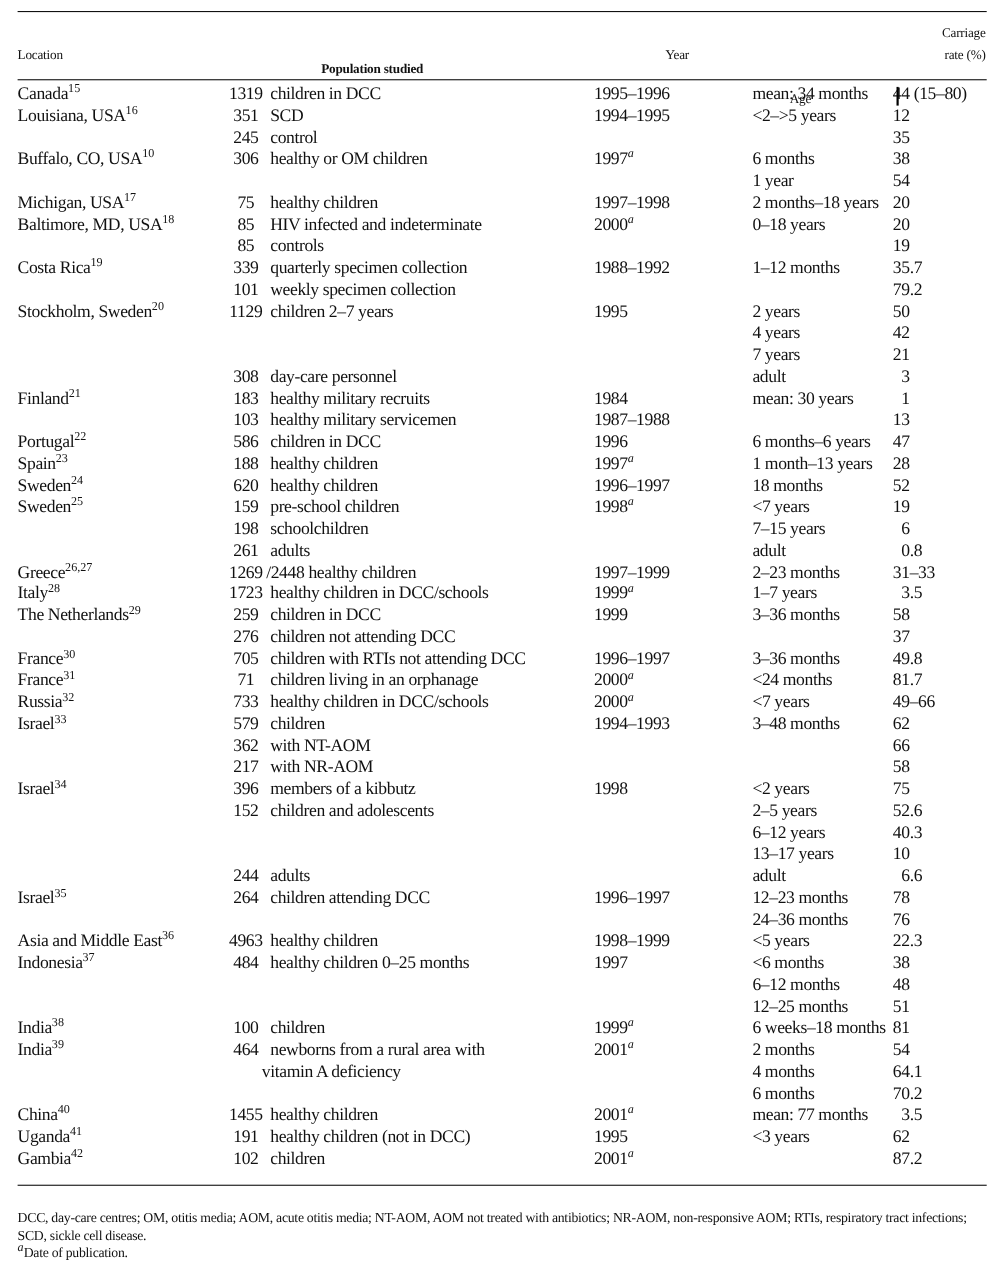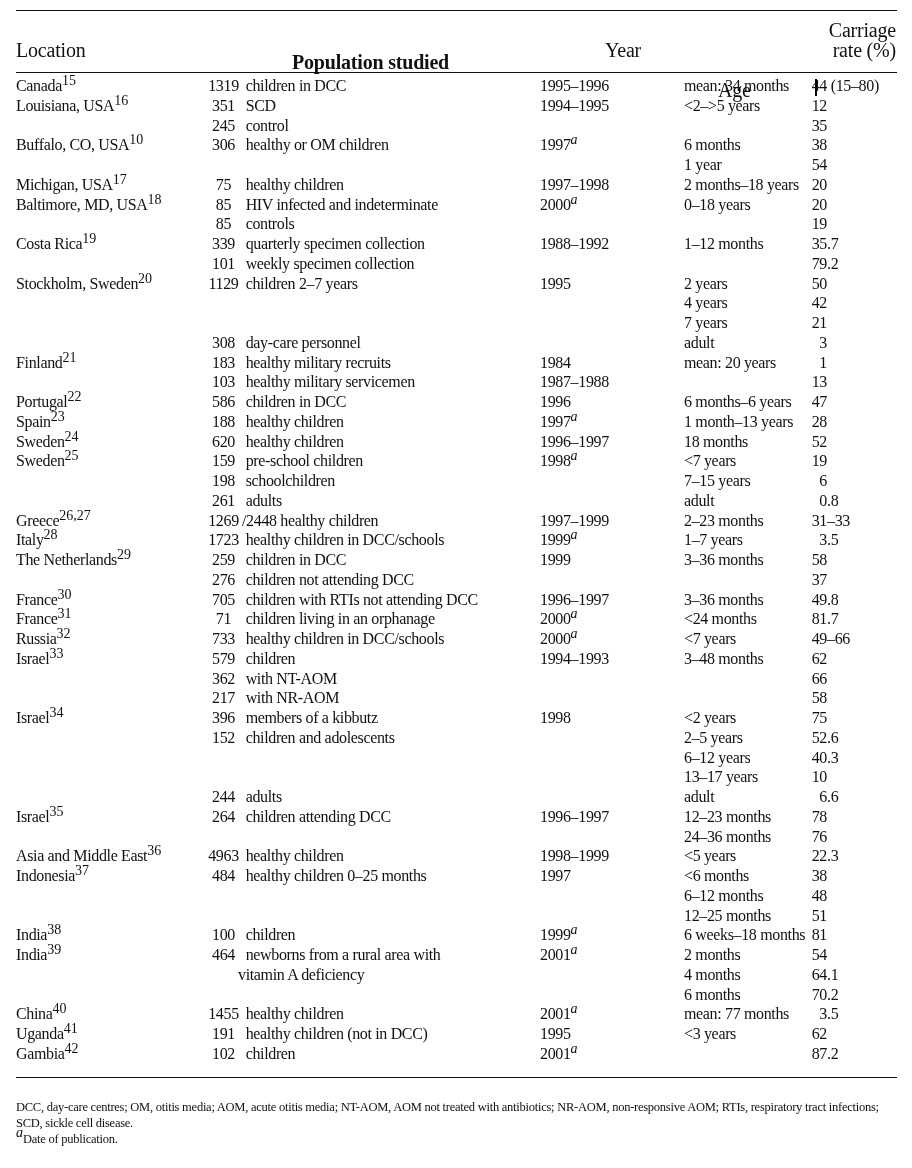--- a/index.html
+++ b/index.html
@@ -6,39 +6,39 @@
   body {
     width: 912px; height: 1168px; position: relative; overflow: hidden;
     font-family: "Liberation Serif", "DejaVu Serif", serif;
     color: #111111;
   }
   .rule { position: absolute; left: 16px; width: 881px; height: 1px; background: #111; }
   .rule.top { top: 10px; }
   .rule.mid { top: 72px; }
   .rule.bot { top: 1077px; }
 
-  .hdr { position: absolute; font-size: 20px; line-height: 20px; letter-spacing: -0.2px; }
+  .hdr { position: absolute; font-size: 12px; line-height: 20px; letter-spacing: -0.2px; }
   .hdr.loc { left: 16px; top: 40px; }
   .hdr.pop { left: 292px; top: 52px; font-weight: bold; }
   .hdr.yr  { left: 563px; top: 40px; margin-left: 42px; }
   .hdr.age { left: 718px; top: 40px; margin-top: 40px; }
   .hdr.cr  { left: 802px; top: 20px; width: 94px; text-align: right; }
 
   #rows { position: absolute; left: 0; top: 76px; width: 912px; }
   .row { position: relative; height: 19.76px; font-size: 16px; line-height: 20px; letter-spacing: -0.35px; white-space: nowrap; }
   .row > span { position: absolute; top: 0; }
   .c-loc { left: 16px; }
   .c-pop { left: 205px; }
   .c-pop .num { display: inline-block; width: 37px; text-align: center; }
   .c-pop .cont { padding-left: 33px; }
   .c-yr  { left: 540px; }
   .c-age { left: 684px; }
   .c-cr  { left: 803px; }
   .c-cr .int { display: inline-block; width: 24px; text-align: right; }
-  sup { font-size: 14px; line-height: 0; vertical-align: 6px; letter-spacing: 0; }
+  sup { font-size: 11px; line-height: 0; vertical-align: 6px; letter-spacing: 0; }
   sup.a { font-style: italic; }
   .cursor { display:inline-block; width:2px; height:17px; background:#000; position:absolute; left:815px; top:79px; }
 
   .footnote { position: absolute; left: 16px; width: 890px; font-size: 12.5px; line-height: 16px; letter-spacing: -0.25px; }
   .footnote.f1 { top: 1099px; }
   .footnote.f2 { top: 1131px; }
 </style>
 </head>
 <body>
 
@@ -151,21 +151,21 @@
       <span class="c-loc"></span>
       <span class="c-pop"><span class="num">308</span><span> day-care personnel</span></span>
       <span class="c-yr"></span>
       <span class="c-age">adult</span>
       <span class="c-cr"><span class="int">3</span><span></span></span>
     </div>
     <div class="row">
       <span class="c-loc"><span>Finland</span><sup>21</sup></span>
       <span class="c-pop"><span class="num">183</span><span> healthy military recruits</span></span>
       <span class="c-yr"><span>1984</span></span>
-      <span class="c-age">mean: 20 years</span>
+      <span class="c-age">mean: 30 years</span>
       <span class="c-cr"><span class="int">1</span><span></span></span>
     </div>
     <div class="row">
       <span class="c-loc"></span>
       <span class="c-pop"><span class="num">103</span><span> healthy military servicemen</span></span>
       <span class="c-yr"><span>1987–1988</span></span>
       <span class="c-age"></span>
       <span class="c-cr"><span class="int">13</span><span></span></span>
     </div>
     <div class="row">

